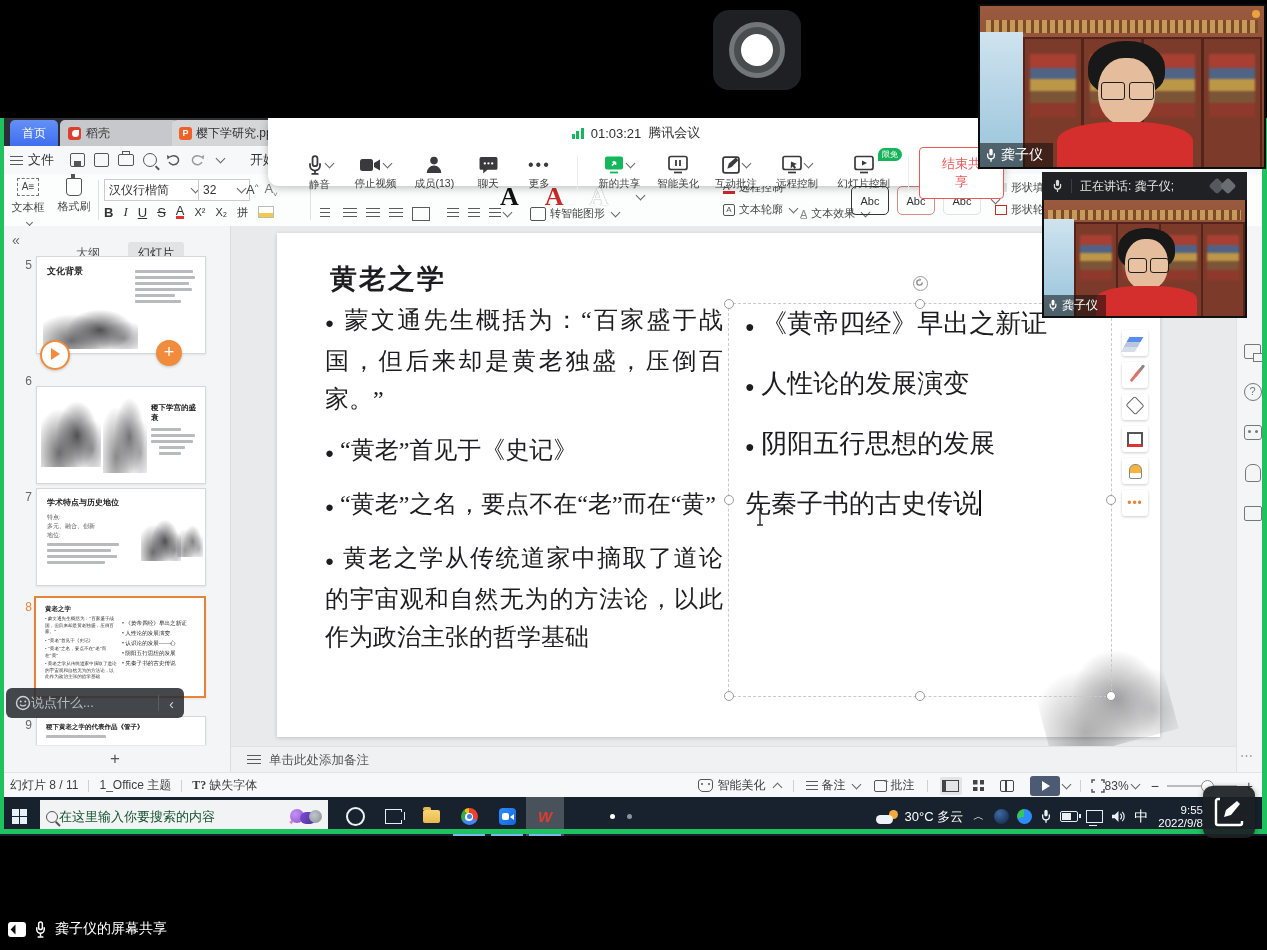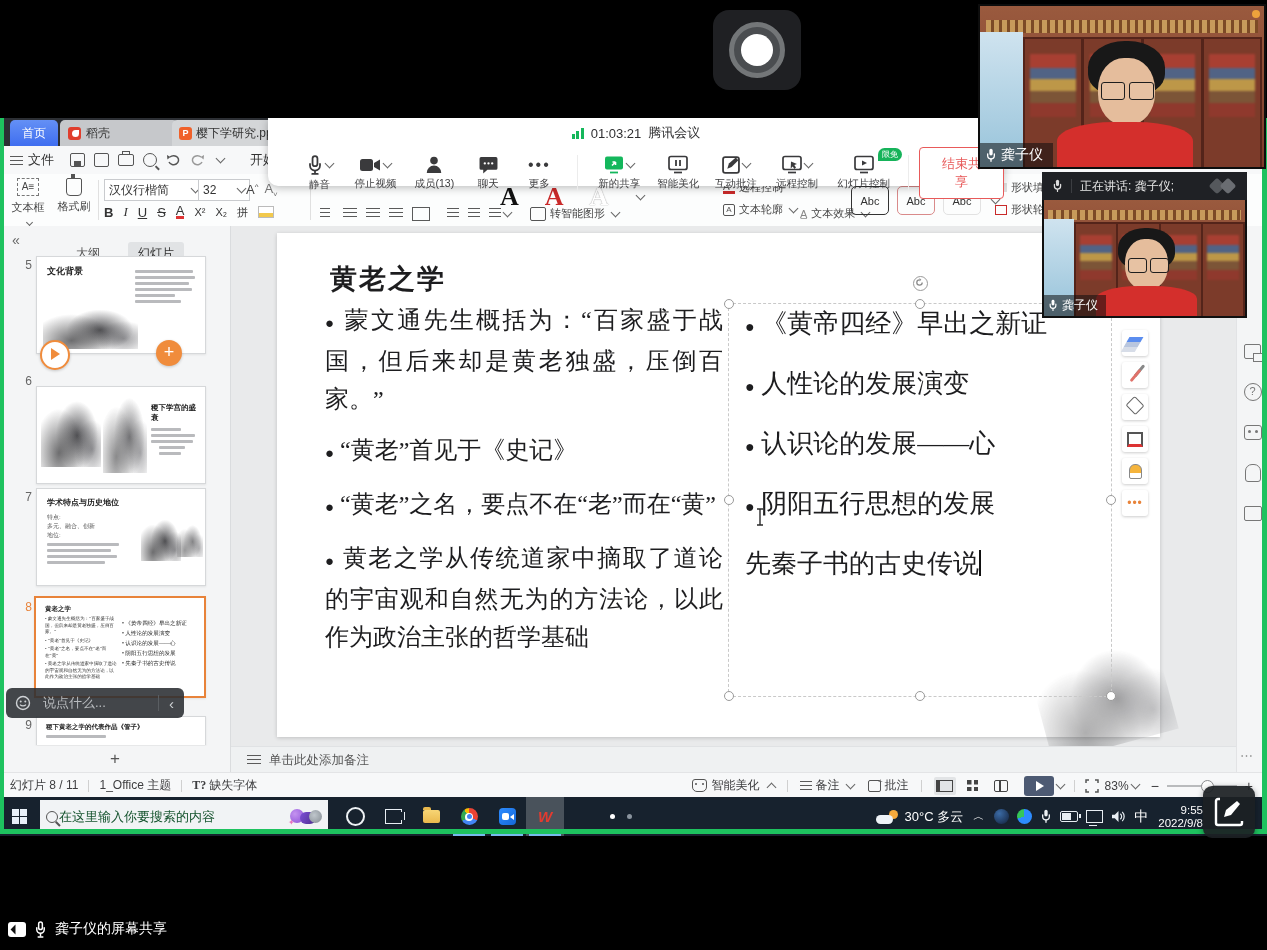--- a/index.html
+++ b/index.html
@@ -299,21 +299,20 @@
         <div class="abs" style="left:53px;top:28px;font-size:27px;font-weight:bold;letter-spacing:2px;">黄老之学</div>
         <div class="abs" style="left:48px;top:68px;width:398px;font-size:24px;line-height:38px;text-align:justify;">
           <div style="margin-bottom:13px;"><span style="font-size:15px;">●</span> <span>蒙文通先生概括为：“百家盛于战国，但后来却是黄老独盛，压倒百家。”</span></div>
           <div style="margin-bottom:13px;"><span style="font-size:15px;">●</span> <span>“黄老”首见于《史记》</span></div>
           <div style="margin-bottom:13px;"><span style="font-size:15px;">●</span> <span>“黄老”之名，要点不在“老”而在“黄”</span></div>
           <div><span style="font-size:15px;">●</span> <span>黄老之学从传统道家中摘取了道论的宇宙观和自然无为的方法论，以此作为政治主张的哲学基础</span></div>
         </div>
         <div class="abs" style="left:468px;top:73px;width:390px;font-size:26px;">
           <div style="margin-bottom:25px;"><span style="font-size:16px;">●</span> <span>《黄帝四经》早出之新证</span></div>
           <div style="margin-bottom:25px;"><span style="font-size:16px;">●</span> <span>人性论的发展演变</span></div>
-          <div style="margin-bottom:25px;"><span style="font-size:16px;">●</span> <span>认识论的发展——心</span></div>
           <div style="margin-bottom:25px;"><span style="font-size:16px;">●</span> <span>阴阳五行思想的发展</span></div>
           <div><span>先秦子书的古史传说</span><span style="display:inline-block;width:2px;height:26px;background:#111;vertical-align:-4px;"></span></div>
         </div>
         <div class="ink" style="right:-8px;bottom:-10px;width:130px;height:100px;opacity:.55;transform:rotate(-15deg);"></div>
       </div>
 
       <div class="abs" style="left:497px;top:77px;width:382px;height:392px;border:1.5px dashed #c9c9c9;pointer-events:none;"></div>
       <div class="handle" style="left:493px;top:73px;"></div>
       <div class="handle" style="left:684px;top:73px;"></div>
       <div class="handle" style="left:493px;top:269px;"></div>
@@ -419,21 +418,21 @@
           </span>
       </span>
       <span style="width:30px;height:20px;background:#4d5a73;border-radius:3px;margin-left:12px;display:inline-flex;align-items:center;justify-content:center;">
         <span style="width:0;height:0;border-left:8px solid #fff;border-top:5px solid transparent;border-bottom:5px solid transparent;margin-left:2px;"></span>
       </span>
       <span class="chev"></span>
       <span class="sep-v" style="height:12px;margin:0 10px;background:#d0d0d0;"></span>
       <svg width="14" height="14" viewBox="0 0 14 14">
           <path d="M1 4V1h3M10 1h3v3M13 10v3h-3M4 13H1v-3" fill="none" stroke="#555" stroke-width="1.5"></path>
         </svg>
-      <span style="margin-left:6px;">83%</span>
+      <span style="">83%</span>
         <span class="chev"></span>
       <span style="margin-left:12px;font-size:14px;">−</span>
       <span style="position:relative;width:70px;height:2px;background:#b9bbbd;margin:0 8px;">
         <span style="position:absolute;left:34px;top:-5px;width:11px;height:11px;border-radius:50%;background:#fdfdfd;border:1.5px solid #8a8c8e;"></span>
       </span>
       <span style="font-size:14px;margin-right:14px;">+</span>
     </div>
 
     <div class="abs taskbar f">
       <div class="tbtn">
@@ -523,21 +522,21 @@
   <div class="abs greenedge" style="left:0;top:829px;width:1267px;height:5px;"></div>
   <div class="abs greenedge" style="left:1262px;top:118px;width:5px;height:716px;"></div>
 
   <div class="abs f" style="left:6px;top:688px;width:178px;height:30px;background:rgba(42,46,50,.88);border-radius:6px;color:#b9bcbf;">
     <svg width="16" height="16" viewBox="0 0 16 16" style="margin-left:9px;">
         <circle cx="8" cy="8" r="6.5" fill="none" stroke="#cfd2d5" stroke-width="1.4"></circle>
         <circle cx="5.7" cy="6.5" r="1" fill="#cfd2d5"></circle>
         <circle cx="10.3" cy="6.5" r="1" fill="#cfd2d5"></circle>
         <path d="M5 9.6a4 4 0 0 0 6 0" stroke="#cfd2d5" stroke-width="1.3" fill="none"></path>
       </svg>
-    <span style="font-size:13px;margin-left:12px;flex:1;">说点什么...</span>
+    <span style="font-size:13px;flex:1;">说点什么...</span>
     <span class="sep-v" style="height:16px;background:#5a5e62;"></span>
     <span style="font-size:15px;margin:0 10px;color:#cfd2d5;">‹</span>
   </div>
 
   <div class="abs" style="left:1203px;top:786px;width:52px;height:52px;background:rgba(28,32,36,.93);border-radius:9px;box-shadow:0 2px 6px rgba(0,0,0,.4);">
     <svg width="30" height="30" viewBox="0 0 30 30" style="margin:11px;">
       <path d="M6 2h-2a2 2 0 0 0-2 2v22a2 2 0 0 0 2 2h22a2 2 0 0 0 2-2v-2" fill="none" stroke="#fff" stroke-width="2.4"></path>
       <path d="M10 20l2-7 11-9 3 3-9 11-7 2z" fill="#fff"></path>
     </svg>
   </div>

